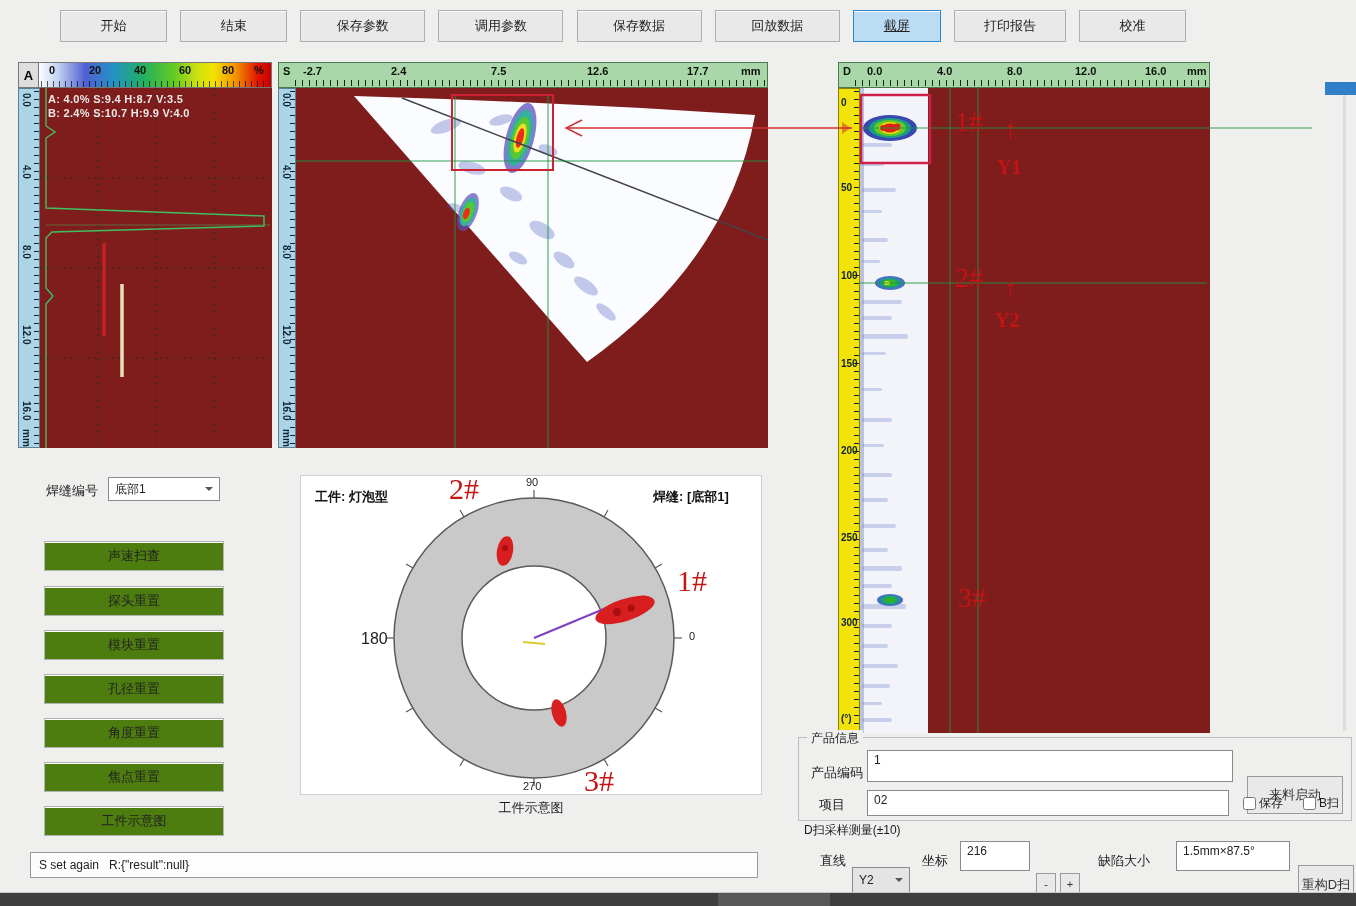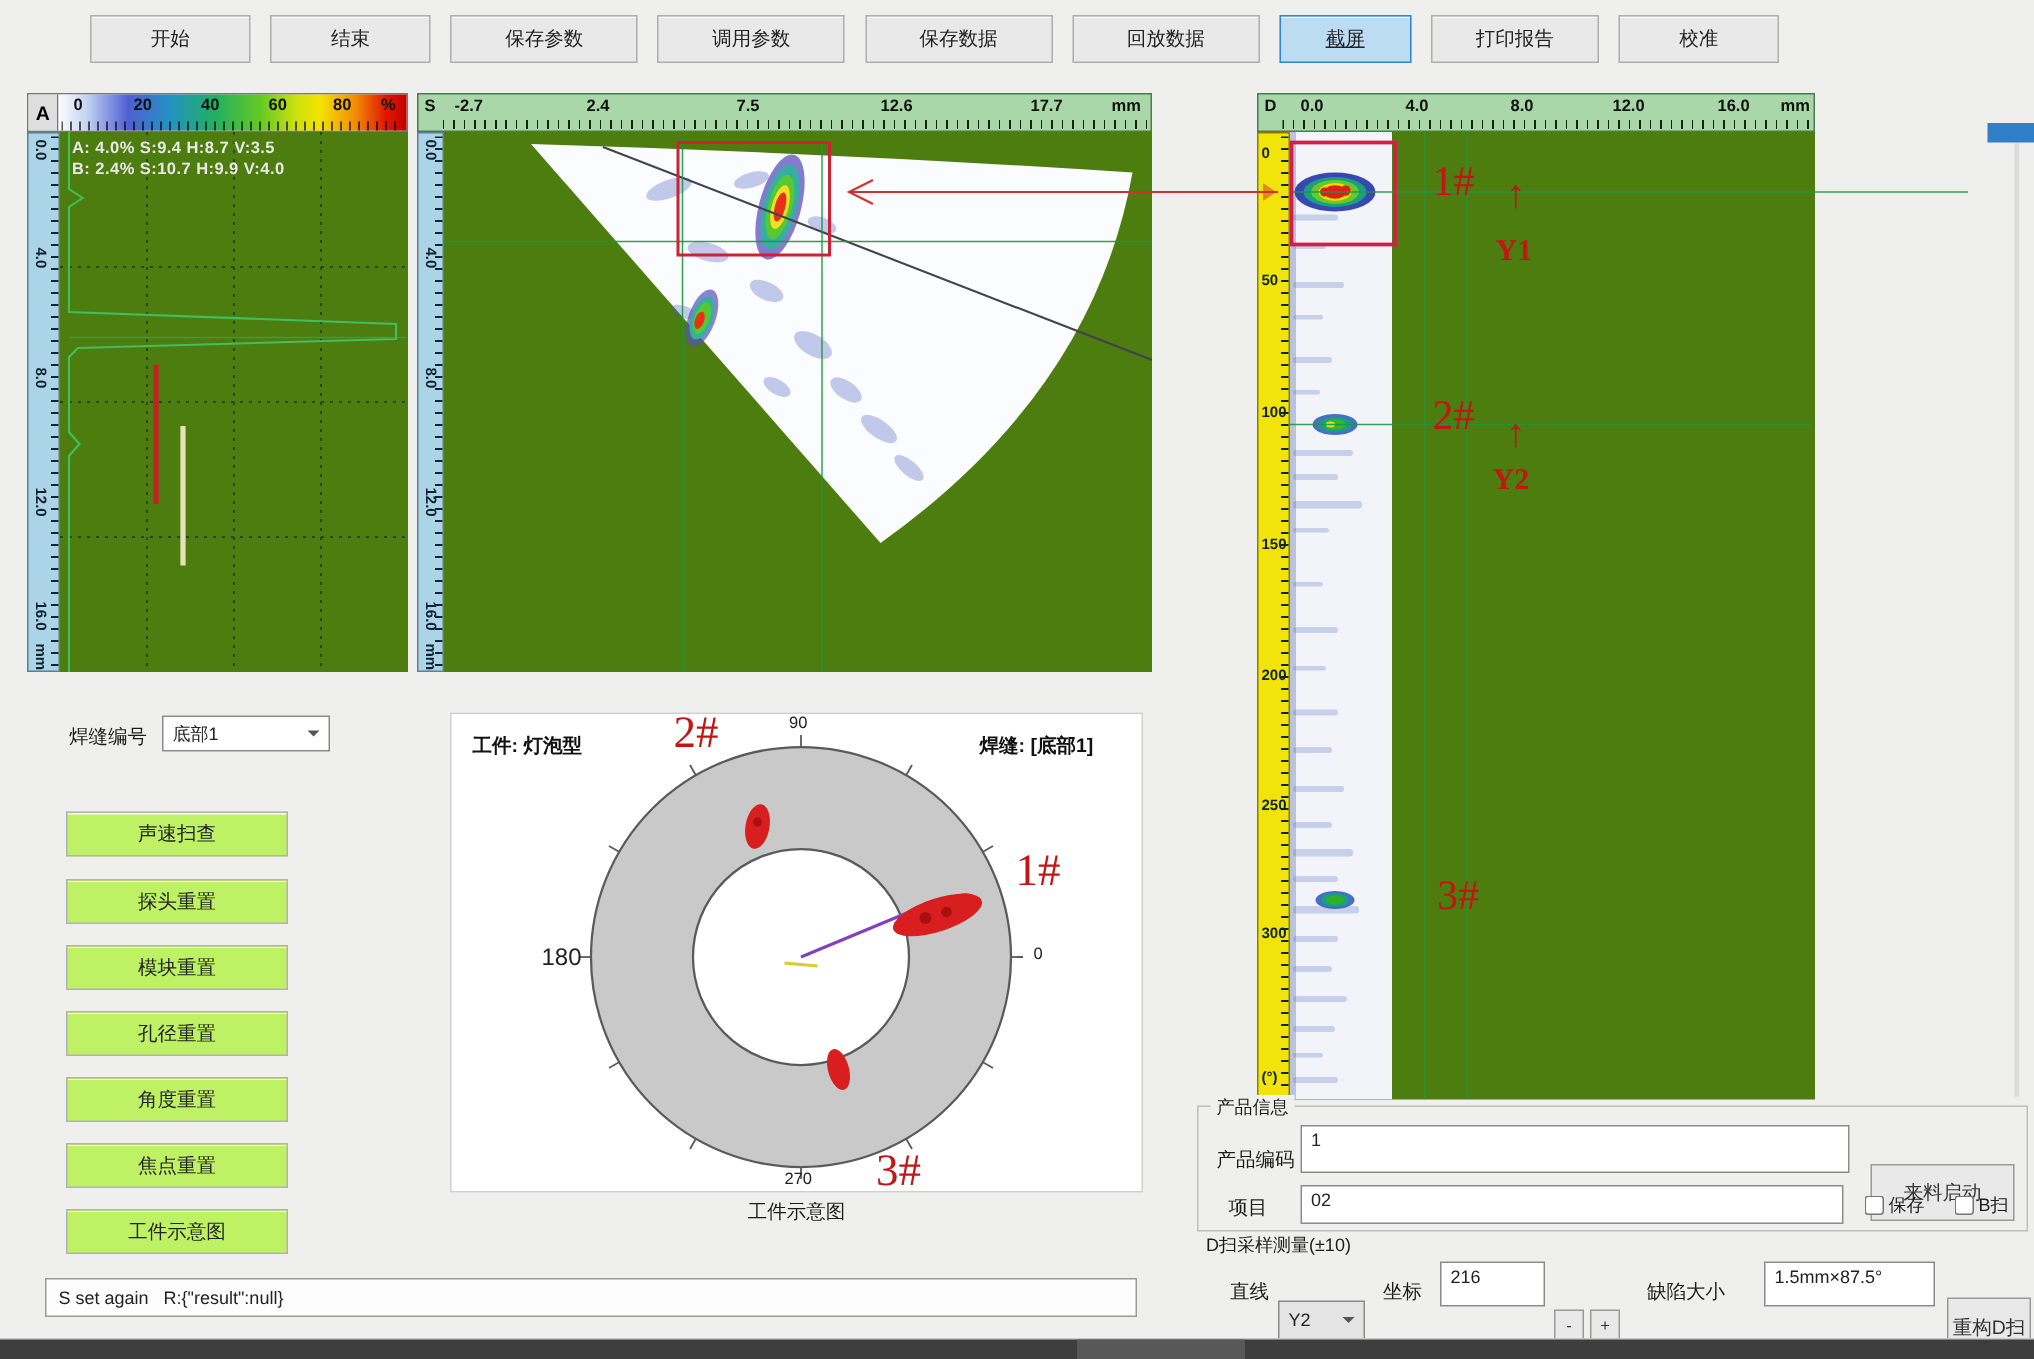--- a/index.html
+++ b/index.html
@@ -15,36 +15,36 @@
 
   
   .ruler-h { position:absolute; left:0; top:0; right:0; height:26px; background:#a9d7a9; border:1px solid #4c7a4c; }
   .ruler-h .rlab { position:absolute; top:2px; font-size:11px; font-weight:bold; color:#0b120b; }
   .ruler-h .ticks { position:absolute; left:16px; right:2px; bottom:1px; height:6px;
       background:repeating-linear-gradient(to right,#13240f 0 1px,transparent 1px 7px); }
   .vruler { position:absolute; width:22px; top:26px; bottom:0; background:#abd4e6; border:1px solid #5a7f96; }
   .vruler .ticks { position:absolute; top:2px; bottom:2px; right:0; width:5px;
       background:repeating-linear-gradient(to bottom,#0e2430 0 1px,transparent 1px 8px); }
   .vlab { position:absolute; left:2px; font-size:10px; font-weight:bold; color:#123; writing-mode:vertical-rl; }
-  .canvas { position:absolute; background:#4d7c0f; overflow:hidden; }
+  .canvas { position:absolute; background:#7f1d1d; overflow:hidden; }
   .annot { position:absolute; color:#c41414; font-family:"Liberation Serif", serif; }
 
   
   #ascan-header { left:18px; top:62px; width:254px; height:26px; border:1px solid #777; display:flex; }
   #ascan-label { width:20px; background:#dedede; border-right:1px solid #777; font-size:13px; font-weight:bold;
                  display:flex; align-items:center; justify-content:center; }
   #ascan-bar { position:relative; flex:1;
      background:linear-gradient(90deg,#fdfdff 0%,#c4d4f2 8%,#4f5fd2 20%,#2492c4 32%,#22b061 45%,#63c922 58%,#cce010 68%,#f2e400 75%,#f29000 85%,#e01800 94%,#c60000 100%); }
   #ascan-bar .clab { position:absolute; top:1px; font-size:11px; font-weight:bold; color:#111; }
   #ascan-bar .ticks { position:absolute; left:2px; right:2px; bottom:0; height:6px;
      background:repeating-linear-gradient(to right,rgba(0,0,0,.65) 0 1px,transparent 1px 6px); }
   .readout { position:absolute; left:8px; color:#e9e9e9; font-size:11px; font-weight:bold; letter-spacing:.3px; }
 
   
-  .side-btn { left:44px; width:148px; height:30px; background:#bef264; border:1px solid #b2b2b2;
+  .side-btn { left:44px; width:180px; height:30px; background:#4d7c0f; border:1px solid #b2b2b2;
               box-shadow:inset 0 1px 0 #fcfcfc; font-size:13px; color:#222;
               display:flex; align-items:center; justify-content:center; }
   .label { font-size:13px; color:#1c1c1c; }
   .select { background:#fff; border:1px solid #8a8a8a; font-size:12px; color:#222;
             display:flex; align-items:center; padding:0 18px 0 6px; position:relative; }
   .select::after { content:""; position:absolute; right:6px; top:50%; margin-top:-2px;
             border:4px solid transparent; border-top-color:#555; }
   .textbox { background:#fff; border:1px solid #8a8a8a; font-size:12px; color:#222; padding:2px 6px; }
   .smallbtn { background:#e9e9e9; border:1px solid #9a9a9a; font-size:11px; color:#333;
             display:flex; align-items:center; justify-content:center;margin-top:28px; }

